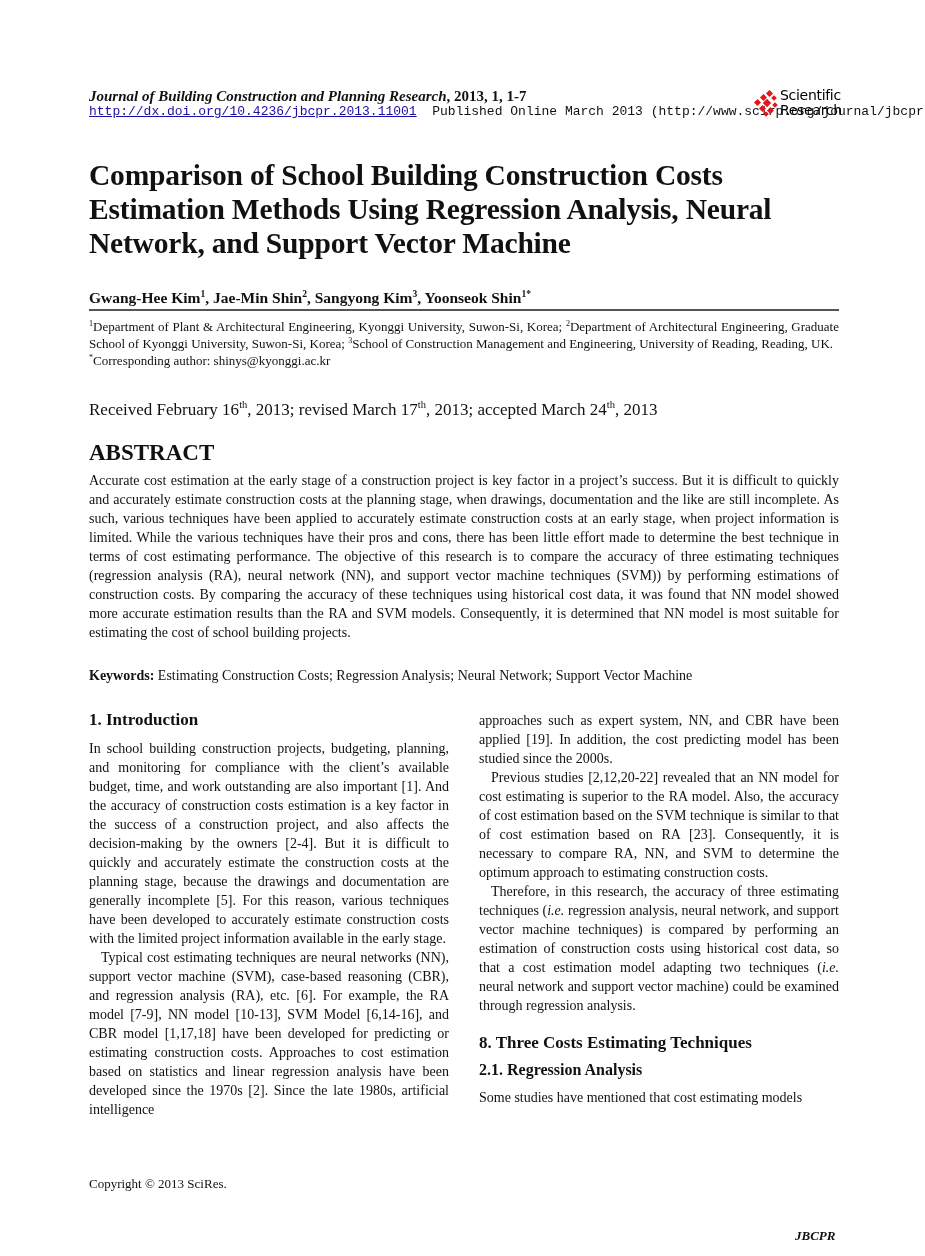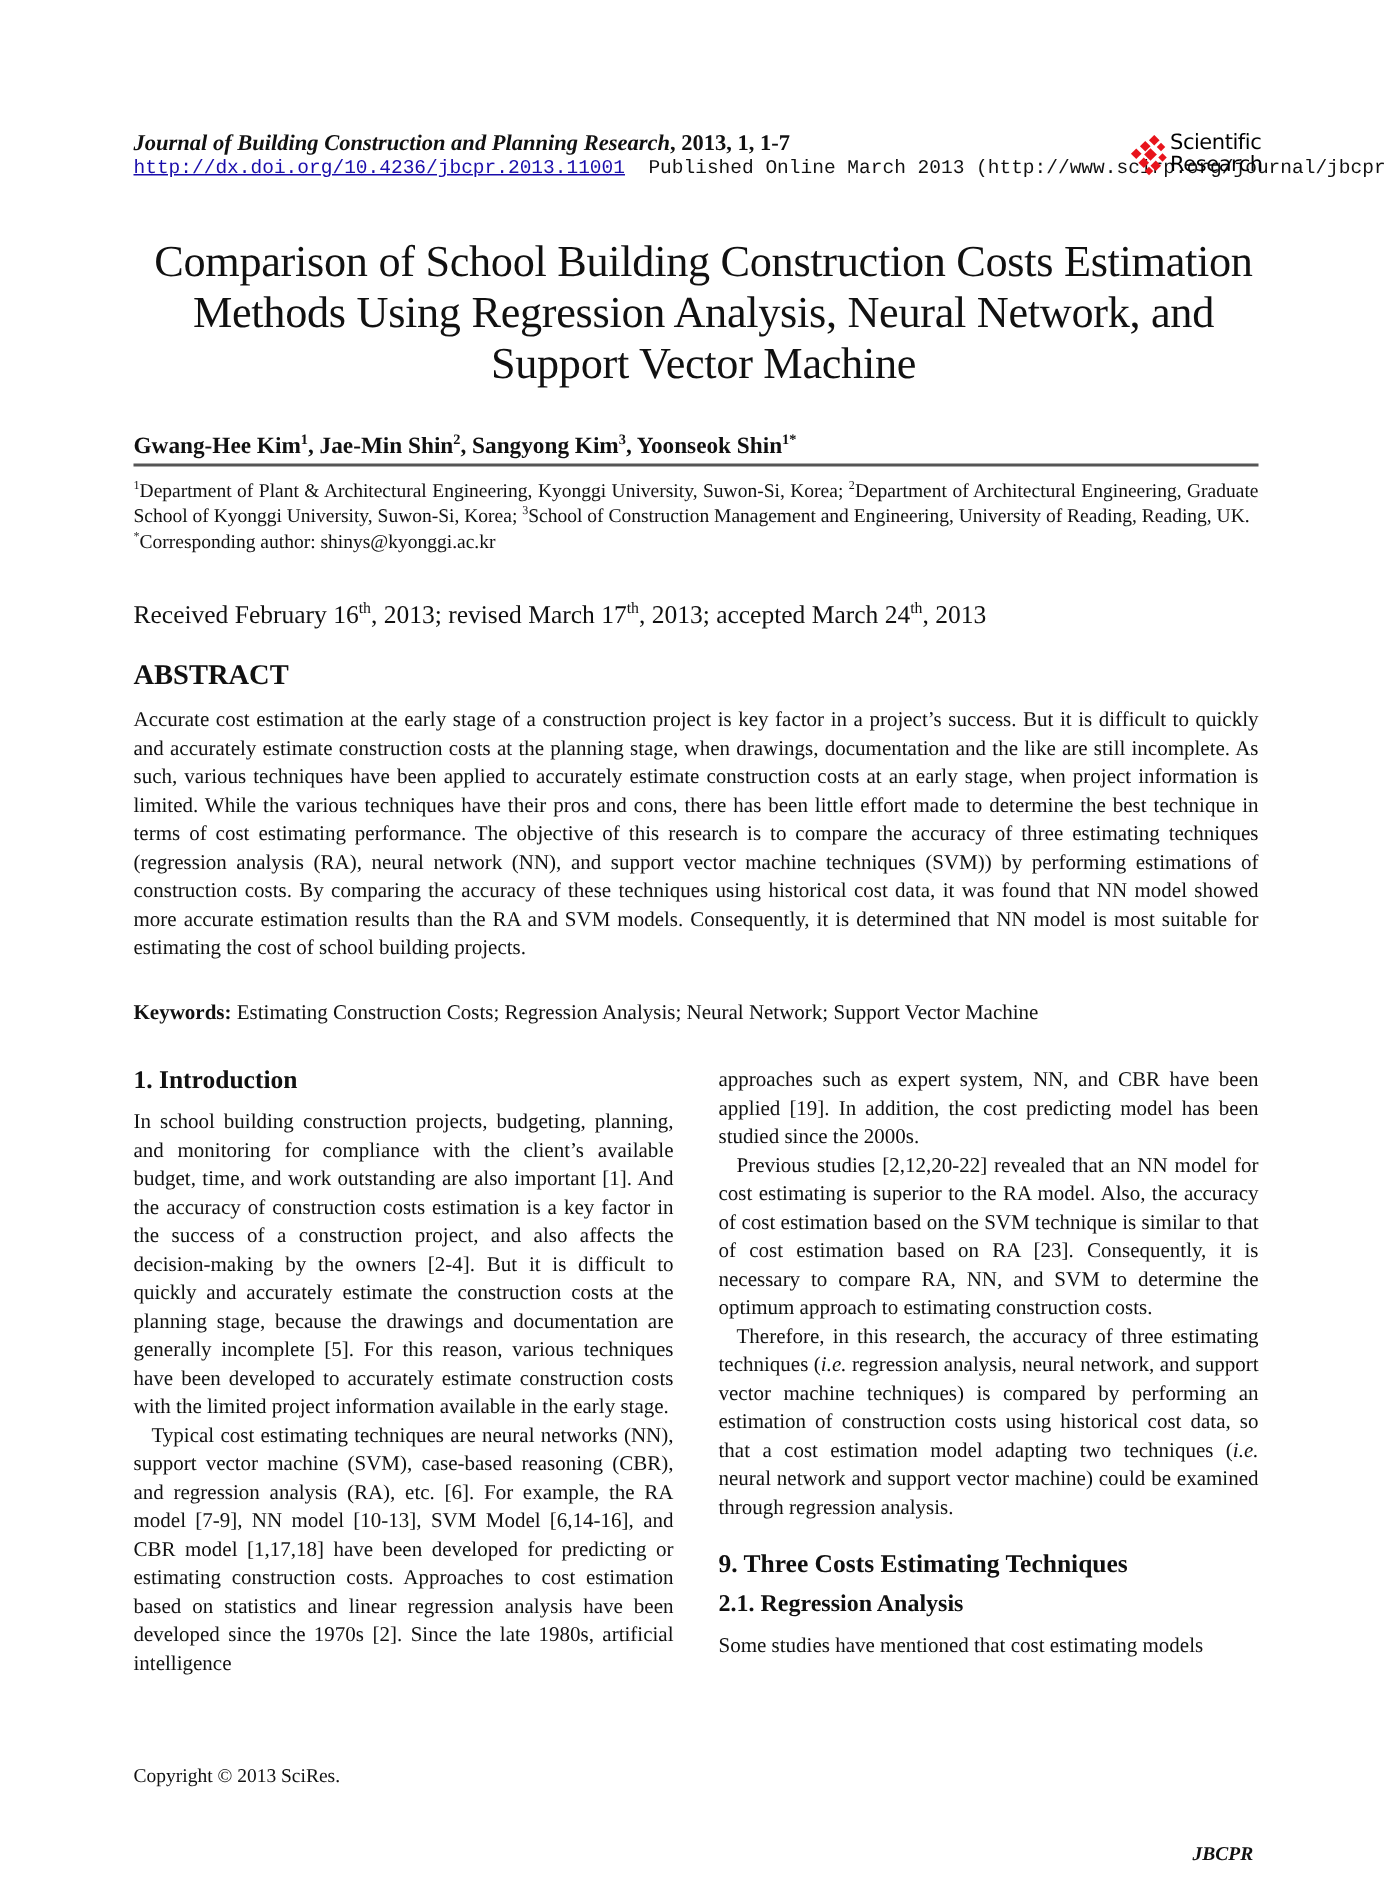--- a/index.html
+++ b/index.html
@@ -5,28 +5,28 @@
     html, body { margin:0; padding:0; background:#ffffff; }
     body { width:925px; height:1256px; position:relative; overflow:hidden; color:#111; font-family:"Liberation Serif", serif; }
     .abs { position:absolute; }
     .hdr-journal { left:89px; top:88px; font-size:15px; font-style:italic; font-weight:bold; white-space:nowrap; }
     .hdr-journal .plain { font-style:normal; }
     .hdr-line2 { left:89px; top:104px; font-size:13px; white-space:nowrap;font-family:Liberation Mono, monospace; }
     .hdr-line2 a { color:#1a0dab; text-decoration:underline; }
     .logo { left:750px; top:88px; width:96px; height:34px; }
     .logo-text { position:absolute; left:30px; top:0; font-family:"DejaVu Sans", sans-serif; font-size:14px; line-height:15px; color:#000000; letter-spacing:-0.3px; }
     .logo svg { position:absolute; left:0; top:2px; }
-    .title { left:89px; top:158px; width:760px; font-size:29.5px; font-weight:normal; line-height:34px; letter-spacing:-0.2px;text-align:center; }
+    .title { left:89px; top:158px; width:760px; font-size:29.5px; font-weight:bold; line-height:34px; letter-spacing:-0.2px; }
     .authors { left:89px; top:289px; font-size:15.5px; font-weight:bold; white-space:nowrap; }
     sup { font-size:0.62em; vertical-align:super; line-height:0; }
     .rule { left:89px; top:309px; width:750px; height:2px; background:#555; }
     .affil { left:89px; top:318px; width:750px; font-size:13px; line-height:17px; text-align:justify; }
     .affil p { margin:0; }
     .received { left:89px; top:400px; font-size:17px; white-space:nowrap; }
-    .abstract-h { left:89px; top:440px; font-size:19px; font-weight:bold; }
+    .abstract-h { left:89px; top:440px; font-size:23px; font-weight:bold; }
     .abstract { left:89px; top:471px; width:750px; font-size:14px; line-height:19px; text-align:justify; }
     .keywords { left:89px; top:668px; width:750px; font-size:14px; }
     .keywords b { font-weight:bold; }
     .col { width:360px; font-size:14px; line-height:19px; text-align:justify; }
     .col p { margin:0; }
     .col p.ind { text-indent:12px; }
     .h1 { font-size:17px; font-weight:bold; line-height:22px; }
     .h2 { font-size:16px; font-weight:bold; line-height:20px; }
     .col-left { left:89px; top:739px; }
     .col-right { left:479px; top:711px; }
@@ -88,19 +88,19 @@
 
 <div class="abs col col-left">
   <p>In school building construction projects, budgeting, plan­ning, and monitoring for compliance with the client’s available budget, time, and work outstanding are also important [1]. And the accuracy of construction costs estimation is a key factor in the success of a construction project, and also affects the decision-making by the own­ers [2-4]. But it is difficult to quickly and accurately es­timate the construction costs at the planning stage, be­cause the drawings and documentation are generally in­complete [5]. For this reason, various techniques have been developed to accurately estimate construction costs with the limited project information available in the early stage.</p>
   <p class="ind" style="text-align-last:justify;">Typical cost estimating techniques are neural networks (NN), support vector machine (SVM), case-based rea­soning (CBR), and regression analysis (RA), etc. [6]. For example, the RA model [7-9], NN model [10-13], SVM Model [6,14-16], and CBR model [1,17,18] have been developed for predicting or estimating construction costs. Approaches to cost estimation based on statistics and linear regression analysis have been developed since the 1970s [2]. Since the late 1980s, artificial intelligence</p>
 </div>
 
 <div class="abs col col-right">
   <p>approaches such as expert system, NN, and CBR have been applied [19]. In addition, the cost predicting model has been studied since the 2000s.</p>
   <p class="ind">Previous studies [2,12,20-22] revealed that an NN model for cost estimating is superior to the RA model. Also, the accuracy of cost estimation based on the SVM technique is similar to that of cost estimation based on RA [23]. Consequently, it is necessary to compare RA, NN, and SVM to determine the optimum approach to estimating construction costs.</p>
   <p class="ind"><span>Therefore, in this research, the accuracy of three esti­mating techniques (</span><i>i.e.</i><span> regression analysis, neural net­work, and support vector machine techniques) is com­pared by performing an estimation of construction costs using historical cost data, so that a cost estimation model adapting two techniques (</span><i>i.e.</i><span> neural network and support vector machine) could be examined through regression analysis.</span></p>
-  <div class="h1" style="margin-top:17px;">9. Three Costs Estimating Techniques</div>
+  <div class="h1" style="margin-top:17px;">8. Three Costs Estimating Techniques</div>
   <div class="h2" style="margin-top:6px;">2.1. Regression Analysis</div>
   <p style="margin-top:8px;">Some studies have mentioned that cost estimating models</p>
 </div>
 
 <div class="abs footer-left">Copyright © 2013 SciRes.</div>
 <div class="abs footer-right">JBCPR</div>
 
 </body></html>

